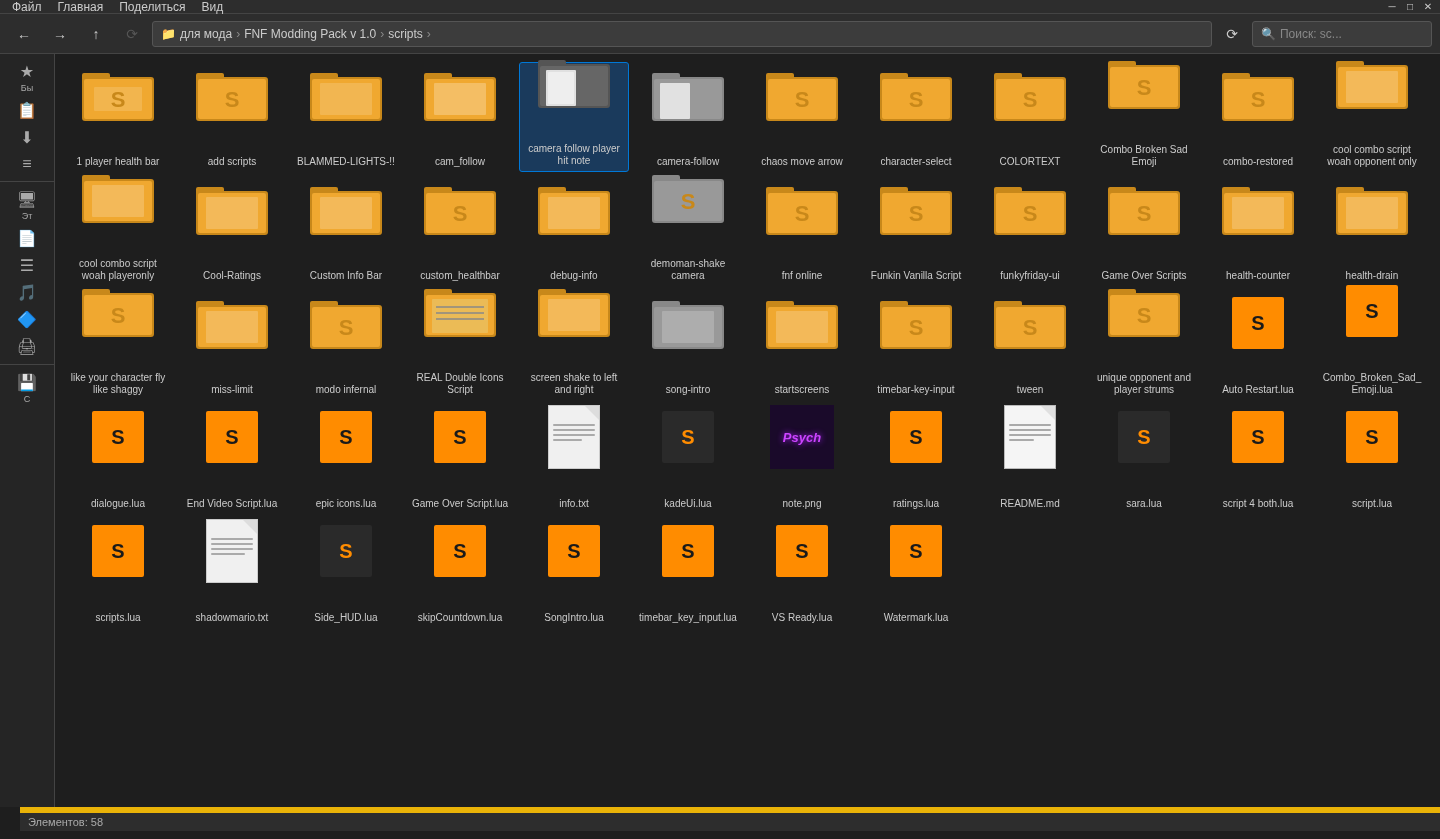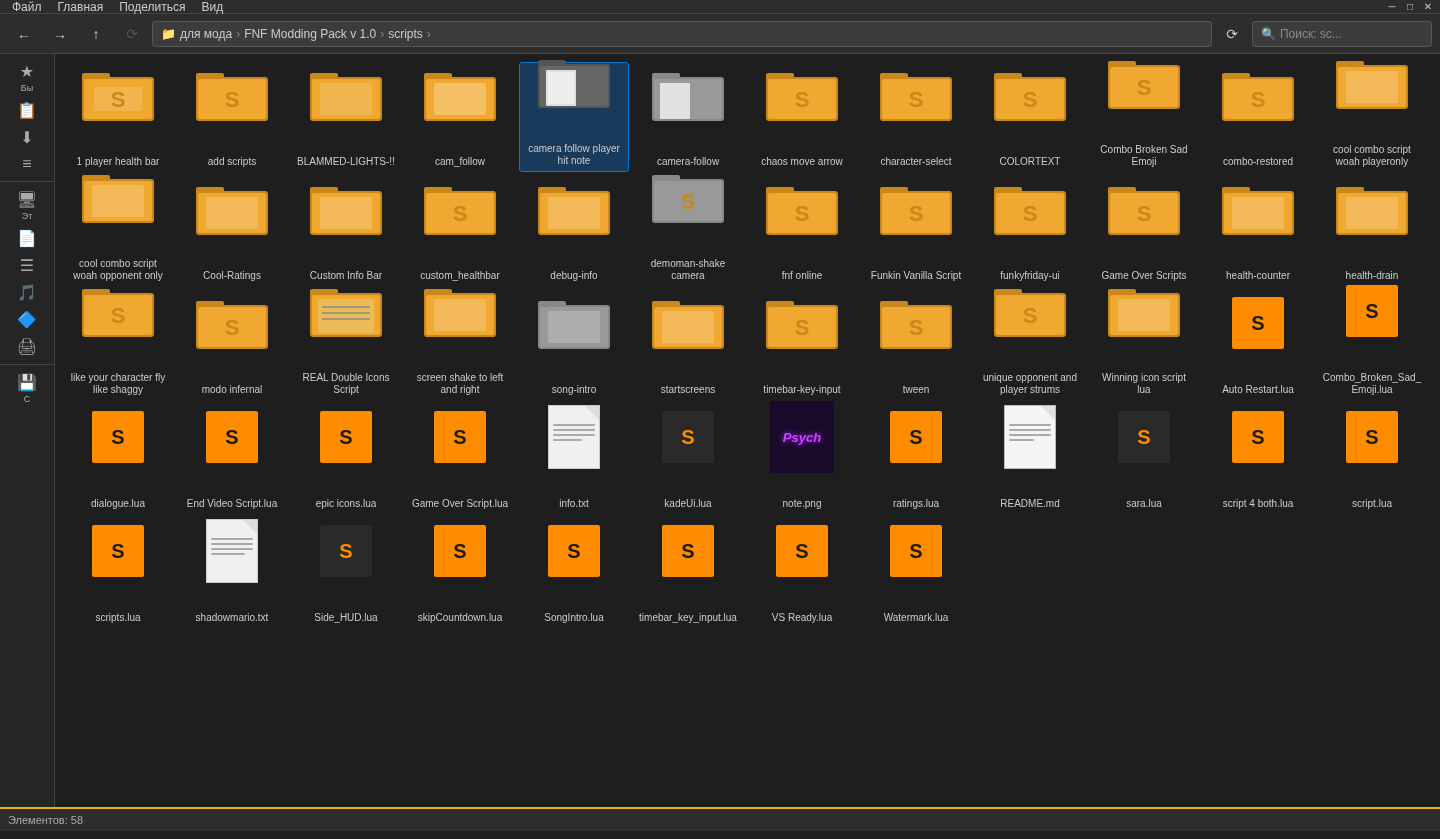--- a/index.html
+++ b/index.html
@@ -161,27 +161,28 @@
       line-height: 1.2;
       max-width: 100px;
       word-break: break-word;
       margin-top: 23px;
     }
 
     
     .status-bar {
       background: #2d2d2d;
       height: 24px;
-      border-top: 2px solid #eab308;
+      border-top: 6px solid #eab308;
       display: flex;
       align-items: center;
       padding: 0 8px;
       font-size: 11px;
       color: #aaa;
       gap: 8px;
+      margin-left: 20px;
     }
 
     .sublime-s {
       background: #ff8c00;
       color: #1a1a1a;
       font-weight: 900;
       font-size: 20px;
       width: 52px;
       height: 52px;
       display: flex;
@@ -226,21 +227,21 @@
       gap: 3px;
     }
     .txt-line {
       height: 2px;
       background: #aaa;
       border-radius: 1px;
     }
 
     .png-icon {
       width: 64px;
-      height: 72px;
+      height: 64px;
       background: #1a0a2a;
       display: flex;
       align-items: center;
       justify-content: center;
     }
     .psych-text {
       font-size: 13px;
       font-weight: bold;
       color: #cc44ff;
       text-shadow: 0 0 6px #aa22ff;
@@ -486,33 +487,33 @@
 
     <div class="file-item">
       <div class="file-icon-wrap">
         <svg width="72" height="60" viewBox="0 0 72 60">
           <rect x="0" y="12" width="72" height="44" rx="3" fill="#c8881a"></rect>
           <rect x="0" y="8" width="28" height="8" rx="2" fill="#c8881a"></rect>
           <rect x="2" y="14" width="68" height="40" rx="2" fill="#f0a830"></rect>
           <rect x="10" y="18" width="52" height="32" rx="1" fill="#fff" opacity="0.2"></rect>
         </svg>
       </div>
+      <span class="file-name">cool combo script woah opponent only</span>
+    </div>
+
+    <div class="file-item">
+      <div class="file-icon-wrap">
+        <svg width="72" height="60" viewBox="0 0 72 60">
+          <rect x="0" y="12" width="72" height="44" rx="3" fill="#c8881a"></rect>
+          <rect x="0" y="8" width="28" height="8" rx="2" fill="#c8881a"></rect>
+          <rect x="2" y="14" width="68" height="40" rx="2" fill="#f0a830"></rect>
+          <rect x="10" y="18" width="52" height="32" rx="1" fill="#fff" opacity="0.2"></rect>
+        </svg>
+      </div>
       <span class="file-name">cool combo script woah playeronly</span>
-    </div>
-
-    <div class="file-item">
-      <div class="file-icon-wrap">
-        <svg width="72" height="60" viewBox="0 0 72 60">
-          <rect x="0" y="12" width="72" height="44" rx="3" fill="#c8881a"></rect>
-          <rect x="0" y="8" width="28" height="8" rx="2" fill="#c8881a"></rect>
-          <rect x="2" y="14" width="68" height="40" rx="2" fill="#f0a830"></rect>
-          <rect x="10" y="18" width="52" height="32" rx="1" fill="#fff" opacity="0.2"></rect>
-        </svg>
-      </div>
-      <span class="file-name">cool combo script woah opponent only</span>
     </div>
 
     <div class="file-item">
       <div class="file-icon-wrap">
         <svg width="72" height="60" viewBox="0 0 72 60">
           <rect x="0" y="12" width="72" height="44" rx="3" fill="#c8881a"></rect>
           <rect x="0" y="8" width="28" height="8" rx="2" fill="#c8881a"></rect>
           <rect x="2" y="14" width="68" height="40" rx="2" fill="#f0a830"></rect>
           <rect x="10" y="18" width="52" height="32" rx="1" fill="#fff" opacity="0.2"></rect>
         </svg>
@@ -645,20 +646,31 @@
         <svg width="72" height="60" viewBox="0 0 72 60">
           <rect x="0" y="12" width="72" height="44" rx="3" fill="#c8881a"></rect>
           <rect x="0" y="8" width="28" height="8" rx="2" fill="#c8881a"></rect>
           <rect x="2" y="14" width="68" height="40" rx="2" fill="#f0a830"></rect>
           <text x="36" y="42" text-anchor="middle" fill="#c8881a" font-size="22" font-weight="900" font-family="Arial">S</text>
         </svg>
       </div>
       <span class="file-name">like your character fly like shaggy</span>
     </div>
 
+    <div class="file-item">
+      <div class="file-icon-wrap">
+        <svg width="72" height="60" viewBox="0 0 72 60">
+          <rect x="0" y="12" width="72" height="44" rx="3" fill="#c8881a"></rect>
+          <rect x="0" y="8" width="28" height="8" rx="2" fill="#c8881a"></rect>
+          <rect x="2" y="14" width="68" height="40" rx="2" fill="#f0a830"></rect>
+          <rect x="10" y="18" width="52" height="32" rx="1" fill="#fff" opacity="0.2"></rect>
+        </svg>
+      </div>
+      <span class="file-name">miss-limit</span>
+    </div>
 
     <div class="file-item">
       <div class="file-icon-wrap">
         <svg width="72" height="60" viewBox="0 0 72 60">
           <rect x="0" y="12" width="72" height="44" rx="3" fill="#c8881a"></rect>
           <rect x="0" y="8" width="28" height="8" rx="2" fill="#c8881a"></rect>
           <rect x="2" y="14" width="68" height="40" rx="2" fill="#f0a830"></rect>
           <text x="36" y="42" text-anchor="middle" fill="#c8881a" font-size="22" font-weight="900" font-family="Arial">S</text>
         </svg>
       </div>
@@ -746,31 +758,20 @@
         <svg width="72" height="60" viewBox="0 0 72 60">
           <rect x="0" y="12" width="72" height="44" rx="3" fill="#c8881a"></rect>
           <rect x="0" y="8" width="28" height="8" rx="2" fill="#c8881a"></rect>
           <rect x="2" y="14" width="68" height="40" rx="2" fill="#f0a830"></rect>
           <text x="36" y="42" text-anchor="middle" fill="#c8881a" font-size="22" font-weight="900" font-family="Arial">S</text>
         </svg>
       </div>
       <span class="file-name">unique opponent and player strums</span>
     </div>
 
-    <div class="file-item">
-      <div class="file-icon-wrap">
-        <svg width="72" height="60" viewBox="0 0 72 60">
-          <rect x="0" y="12" width="72" height="44" rx="3" fill="#c8881a"></rect>
-          <rect x="0" y="8" width="28" height="8" rx="2" fill="#c8881a"></rect>
-          <rect x="2" y="14" width="68" height="40" rx="2" fill="#f0a830"></rect>
-          <rect x="10" y="18" width="52" height="32" rx="1" fill="#fff" opacity="0.2"></rect>
-        </svg>
-      </div>
-      <span class="file-name">Winning icon script lua</span>
-    </div>
 
     <div class="file-item">
       <div class="file-icon-wrap">
         <div class="sublime-s">S</div>
       </div>
       <span class="file-name">Auto Restart.lua</span>
     </div>
 
     <div class="file-item">
       <div class="file-icon-wrap">

